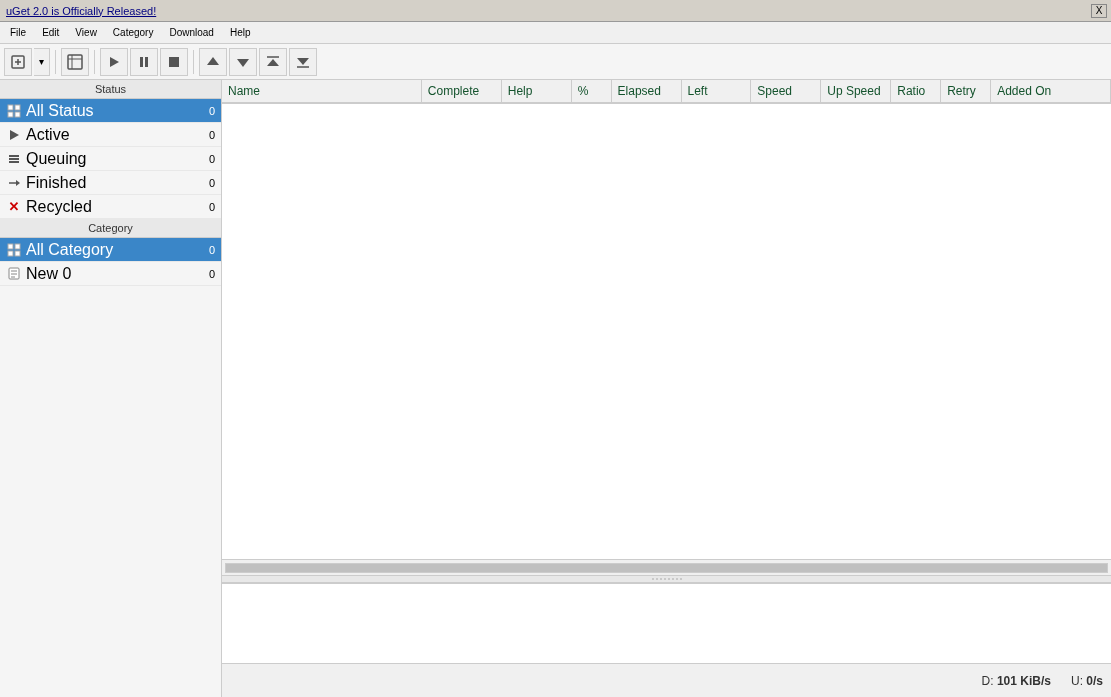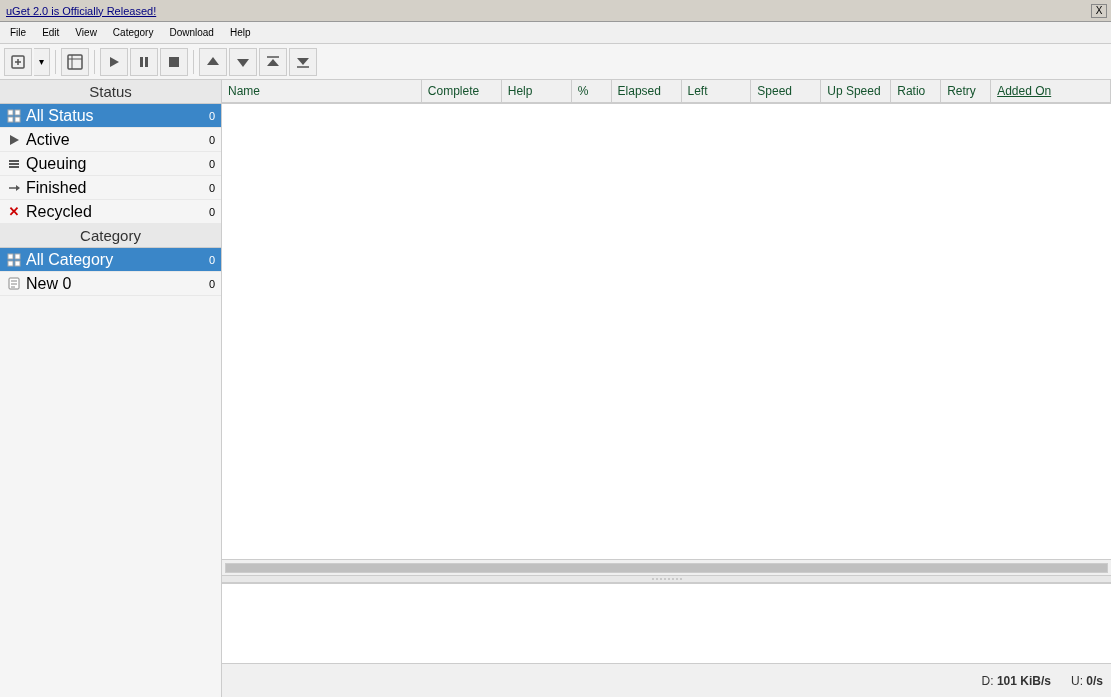--- a/index.html
+++ b/index.html
@@ -115,21 +115,21 @@
       background: #f5f5f5;
       border-right: 1px solid #ccc;
       display: flex;
       flex-direction: column;
       overflow-y: auto;
     }
 
     .sidebar-section-header {
       background: #e8e8e8;
       padding: 3px 6px;
-      font-size: 15px;
+      font-size: 11px;
       color: #333;
       border-bottom: 1px solid #ccc;
       text-align: center;
     }
 
     .sidebar-item {
       display: flex;
       align-items: center;
       padding: 4px 6px;
       cursor: pointer;
@@ -444,21 +444,21 @@
             <th style="width:200px;">Name</th>
             <th style="width:80px;">Complete</th>
             <th style="width:70px;">Help</th>
             <th style="width:40px;">%</th>
             <th style="width:70px;">Elapsed</th>
             <th style="width:70px;">Left</th>
             <th style="width:70px;">Speed</th>
             <th style="width:70px;">Up Speed</th>
             <th style="width:50px;">Ratio</th>
             <th style="width:50px;">Retry</th>
-            <th style="width:120px;text-decoration:underline;">Added On</th>
+            <th style="width:120px;">Added On</th>
           </tr>
         </thead>
         <tbody id="table-body">
           
         </tbody>
       </table>
     </div>
 
     <div id="h-scrollbar">
       <div id="h-scrollbar-track">

